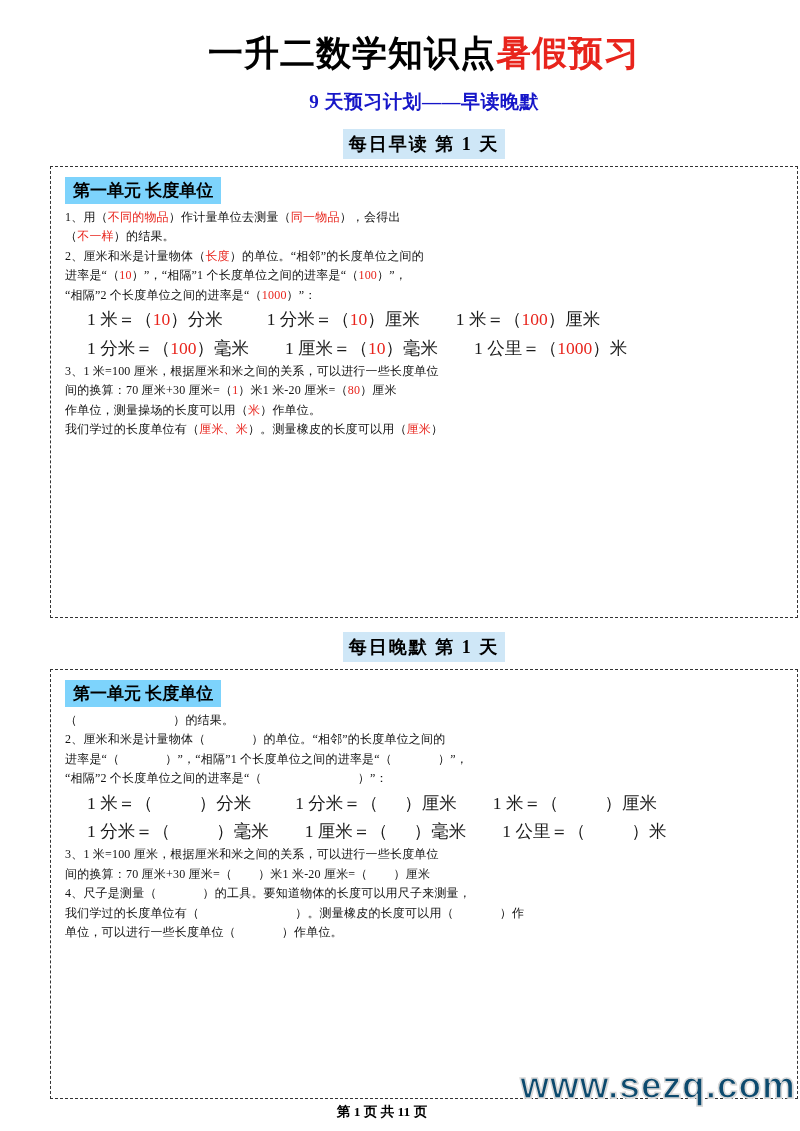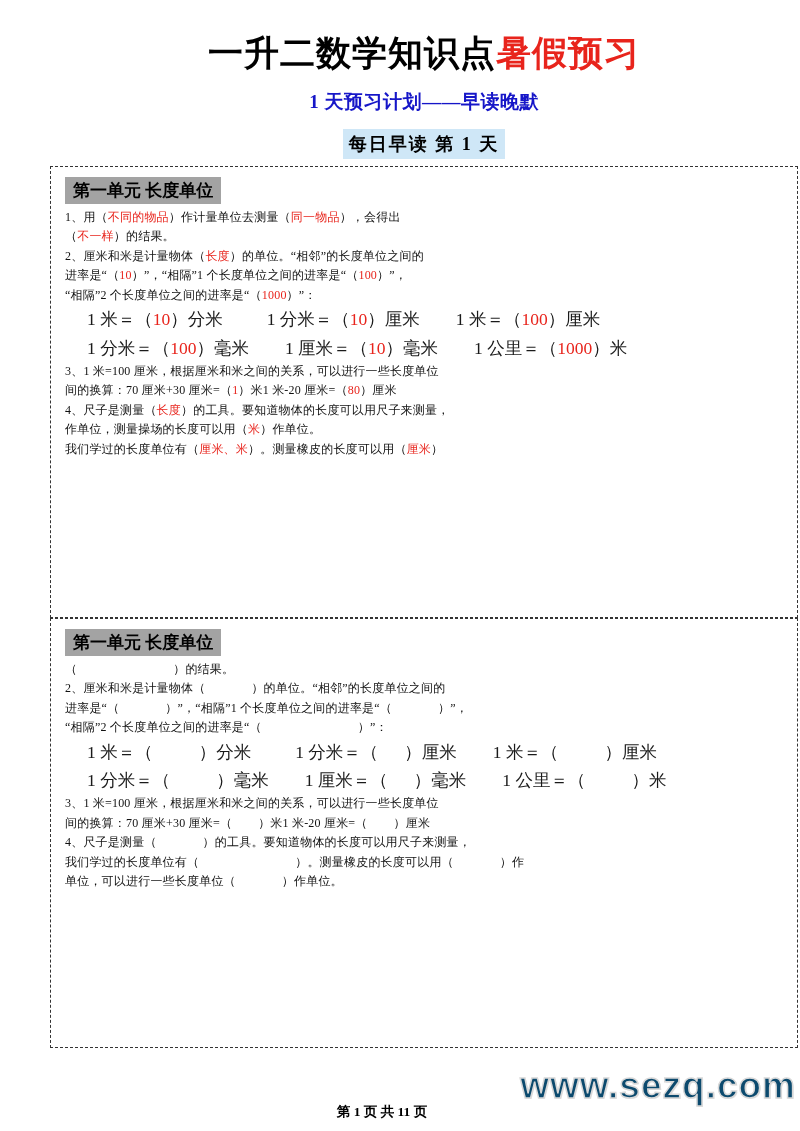--- a/index.html
+++ b/index.html
@@ -65,21 +65,21 @@
   .box {
     border: 1.6px dashed #333;
     padding: 10px 14px 12px 14px;
     box-sizing: border-box;
   }
   .box.first { min-height: 452px; }
   .box.second { min-height: 430px; }
 
   .unit-head {
     display: inline-block;
-    background: #a3a3a3;
+    background: #7dd3fc;
     font-weight: bold;
     font-size: 17px;
     padding: 2px 8px;
     margin-bottom: 4px;
     color: #000;
   }
 
   .line {
     font-size: 12px;
     line-height: 1.62;
@@ -131,21 +131,21 @@
 </style>
 </head>
 <body>
 
 <div class="page">
 
   <div class="title-row">
     <span class="title-black">一升二数学知识点</span><span class="title-red">暑假预习</span>
   </div>
 
-  <div class="subtitle">1 天预习计划——早读晚默</div>
+  <div class="subtitle">9 天预习计划——早读晚默</div>
 
   <div class="banner">
     <span>每日早读      第 1 天</span>
   </div>
 
   <div class="box first">
     <div class="unit-head">第一单元  长度单位</div>
 
     <div class="line">
       <span>1、用（</span><span class="red">不同的物品</span><span>）作计量单位去测量（</span><span class="red">同一物品</span><span>），会得出</span>
@@ -170,30 +170,30 @@
     <div class="eq-row">
       <span>1 分米＝（</span><span class="red">100</span><span>）毫米</span><span class="gap"></span><span>1 厘米＝（</span><span class="red">10</span><span>）毫米</span><span class="gap"></span><span>1 公里＝（</span><span class="red">1000</span><span>）米</span>
     </div>
 
     <div class="line">3、1 米=100 厘米，根据厘米和米之间的关系，可以进行一些长度单位</div>
     <div class="line">
       <span>间的换算：70 厘米+30 厘米=（</span><span class="red">1</span><span>）米</span><span class="gap-wide"></span><span>1 米-20 厘米=（</span><span class="red">80</span><span>）厘米</span>
     </div>
 
     <div class="line">
-      <span>4、尺子是测量（</span><span class="red">长度</span><span>）的工具。要知道物体的长度可以用尺子来测量，</span>
-    </div>
-    <div class="line">
       <span>作单位，测量操场的长度可以用（</span><span class="red">米</span><span>）作单位。</span>
     </div>
     <div class="line">
       <span>我们学过的长度单位有（</span><span class="red">厘米、米</span><span>）。测量橡皮的长度可以用（</span><span class="red">厘米</span><span>）</span>
     </div>
   </div>
 
+  <div class="banner">
+    <span>每日晚默      第 1 天</span>
+  </div>
 
   <div class="box second">
     <div class="unit-head">第一单元  长度单位</div>
 
     <div class="line">
       <span>（</span><span class="blank-l"></span><span>）的结果。</span>
     </div>
 
     <div class="line">
       <span>2、厘米和米是计量物体（</span><span class="blank-m"></span><span>）的单位。“相邻”的长度单位之间的</span>

